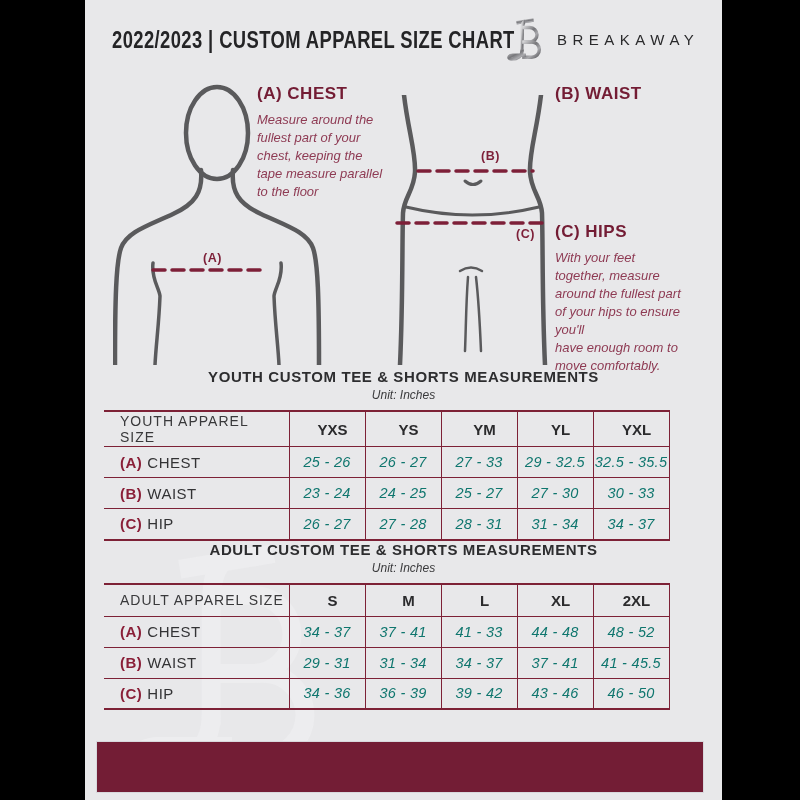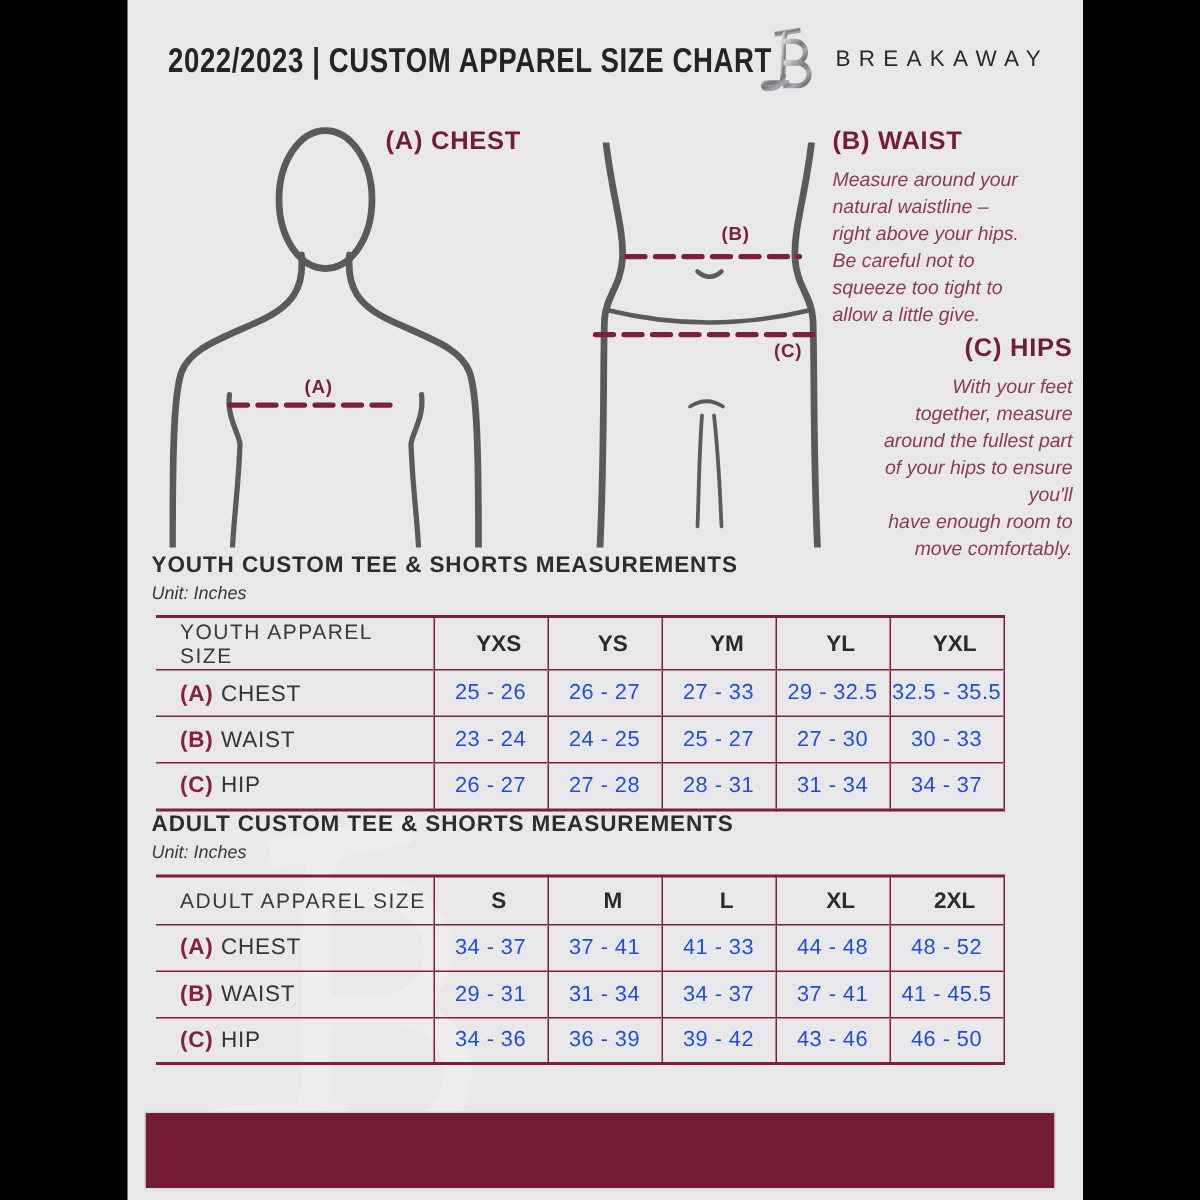--- a/index.html
+++ b/index.html
@@ -36,23 +36,23 @@
   
   .guide-block{position:absolute;}
   .guide-heading{
     font-size:17px;font-weight:bold;color:#731c34;letter-spacing:0.5px;margin-bottom:7px;
   }
   .guide-text{
     font-size:13px;font-style:italic;color:#8e3a53;line-height:1.38;white-space:pre-line;
   }
   .gb-chest{left:172px;top:84px;width:160px;}
   .gb-waist{left:470px;top:84px;width:160px;}
-  .gb-hips{left:470px;top:222px;width:160px;text-align:right;}
-  
-  .section-title{position:absolute;left:16px;width:100%;text-align:left;}
+  .gb-hips{left:470px;top:222px;width:160px;}
+  
+  .section-title{position:absolute;left:0;width:100%;text-align:center;}
   .st-main{font-size:15px;font-weight:bold;color:#2d2d2f;letter-spacing:0.6px;}
   .st-unit{font-size:12px;font-style:italic;color:#3a3a3c;margin-top:3px;}
   .st-youth{top:368px;}
   .st-adult{top:541px;}
   
   table.size-table{
     position:absolute;left:19px;width:565px;border-collapse:collapse;table-layout:fixed;
     background:transparent;
   }
   .t-youth{top:410px;}
@@ -64,21 +64,21 @@
   table.size-table tbody tr{height:31px;}
   th.sz,td.val{border-left:1.5px solid #7d2136;text-align:center;}
   th.sz:last-child,td.val:last-child{border-right:1.5px solid #7d2136;}
   th.lblh{
     font-weight:normal;font-size:14px;color:#39393b;letter-spacing:1px;
     text-align:left;padding-left:16px;
   }
   th.sz{font-size:15px;font-weight:bold;color:#2b2b2d;padding-left:12px;}
   td.lbl{text-align:left;padding-left:16px;font-size:15px;color:#333335;letter-spacing:0.5px;}
   td.lbl .key{font-weight:bold;color:#8a1f38;margin-right:5px;}
-  td.val{font-size:14.5px;color:#1d4ed8;letter-spacing:0.3px;}
+  td.val{font-size:14.5px;color:#0f766e;letter-spacing:0.3px;font-style:italic;}
   
   .footer-bar{
     position:absolute;left:12px;top:742px;width:606px;height:50px;
     background:#731d35;outline:1px solid #d8d8dc;
   }
 </style>
 </head>
 <body>
 
 <div class="page">
@@ -136,29 +136,28 @@
     <path d="M78,182 C76,208 76,232 75,256" stroke-width="2.5"></path>
     <path d="M86,182 C89,208 90,232 91,256" stroke-width="2.5"></path>
     <line class="dash" x1="28" y1="76" x2="143" y2="76"></line>
     <line class="dash" x1="7" y1="128" x2="153" y2="128"></line>
   </svg>
   <span class="marker" style="left:396px;top:149px;">(B)</span>
   <span class="marker" style="left:431px;top:227px;">(C)</span>
 
   <div class="guide-block gb-chest">
     <div class="guide-heading">(A) CHEST</div>
+    <div class="guide-text">Measure around the
+fullest part of your
+chest, keeping the
+tape measure parallel
+to the floor</div>
   </div>
   <div class="guide-block gb-waist">
     <div class="guide-heading">(B) WAIST</div>
-    <div class="guide-text">Measure around your
-natural waistline –
-right above your hips.
-Be careful not to
-squeeze too tight to
-allow a little give.</div>
   </div>
   <div class="guide-block gb-hips">
     <div class="guide-heading">(C) HIPS</div>
     <div class="guide-text">With your feet
 together, measure
 around the fullest part
 of your hips to ensure
 you'll
 have enough room to
 move comfortably.</div>

